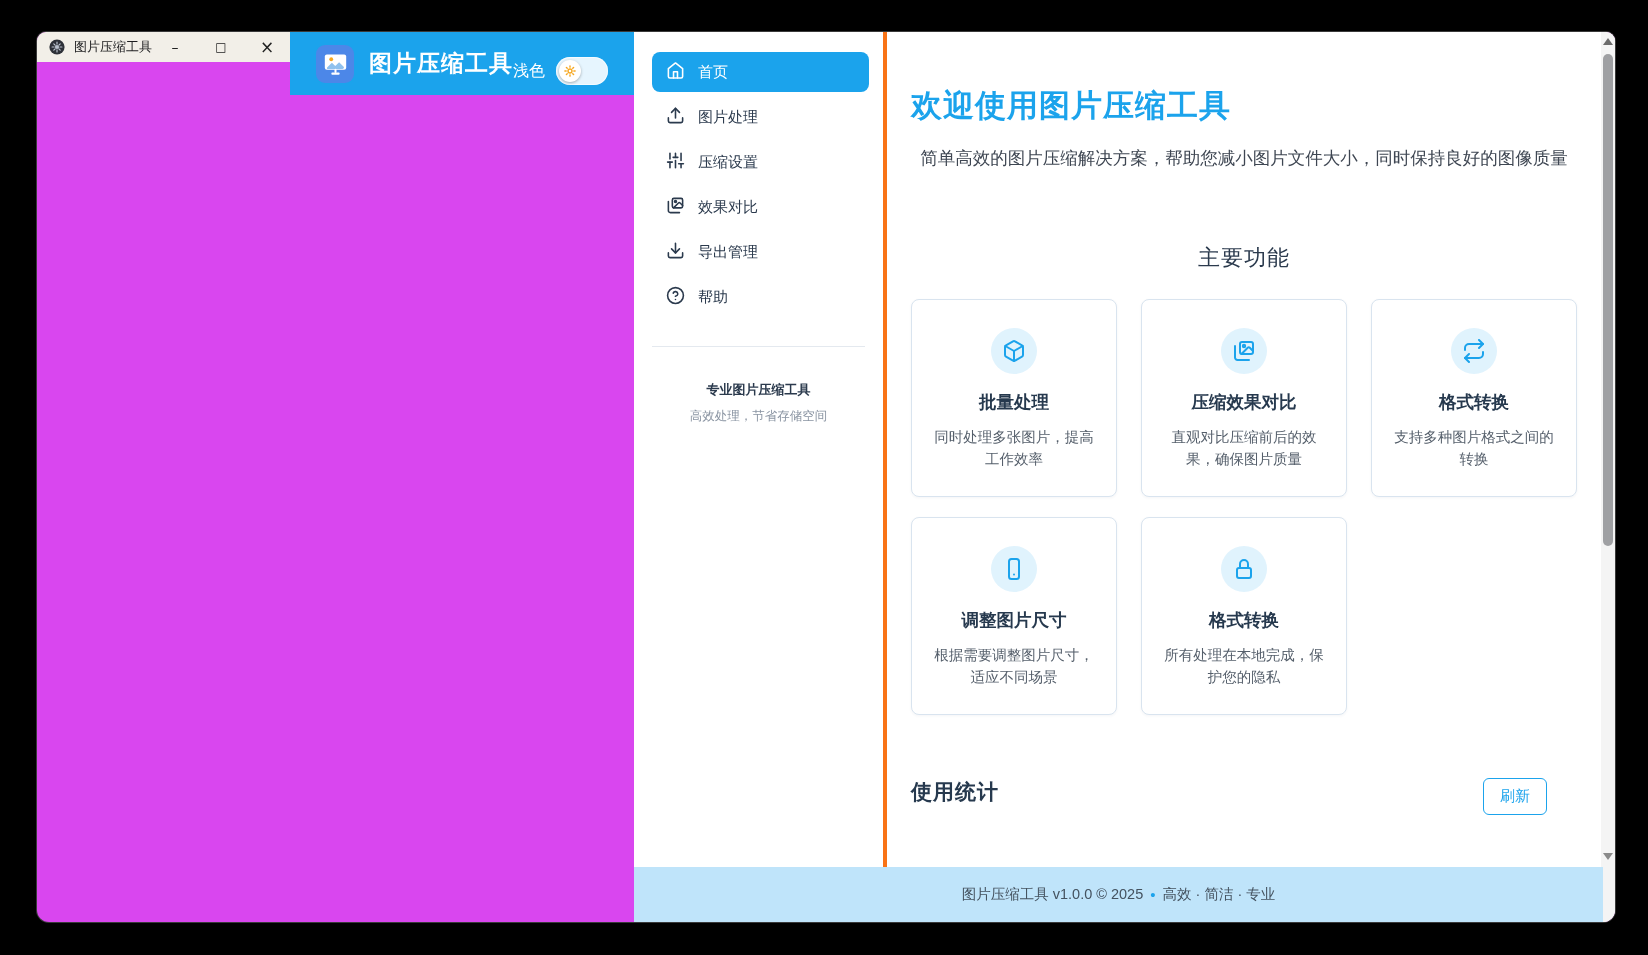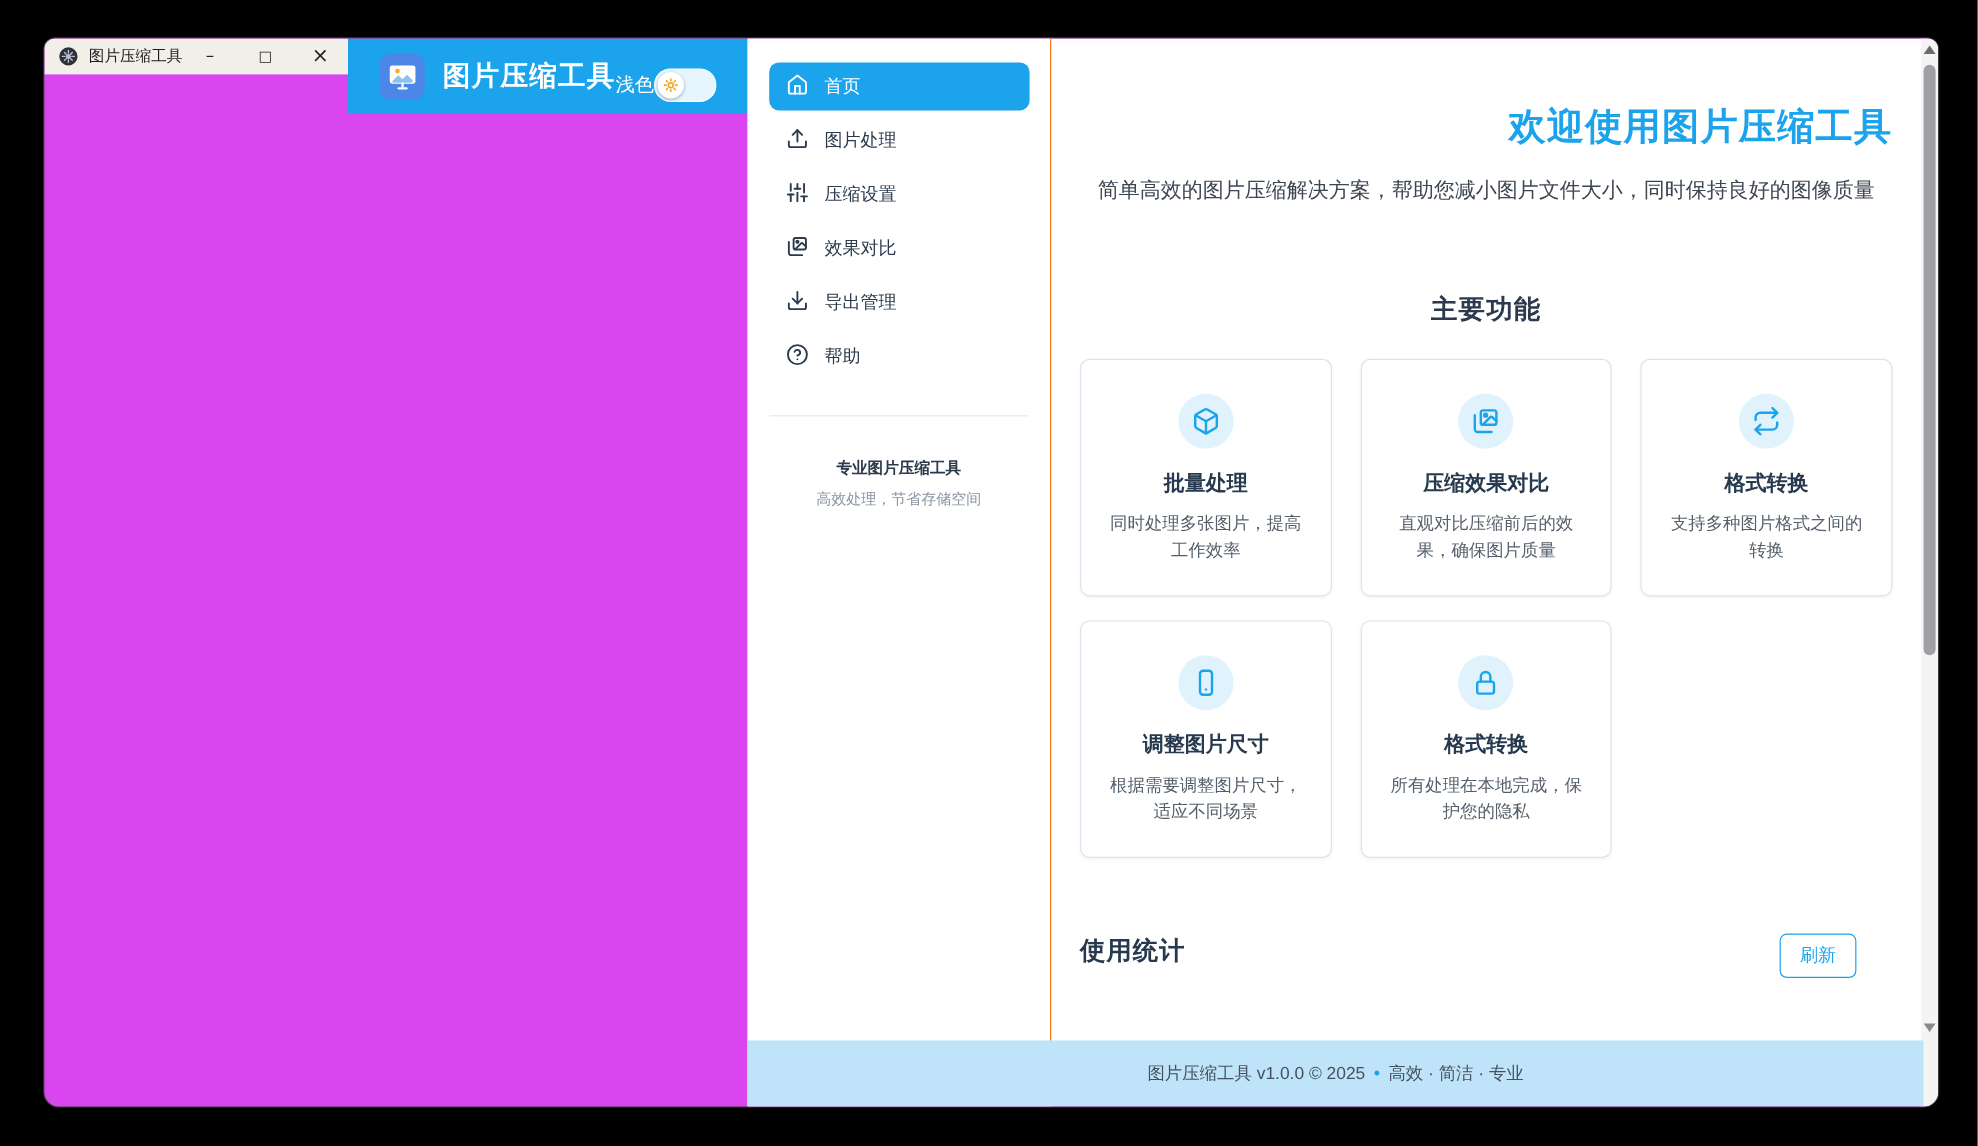--- a/index.html
+++ b/index.html
@@ -44,58 +44,58 @@
   .header{
     height:63px;background:var(--accent);
     display:flex;align-items:center;padding:0 26px 0 26px;flex:0 0 auto;
   }
   .logo{
     width:38px;height:38px;border-radius:9px;background:var(--logo-bg);
     display:flex;align-items:center;justify-content:center;
   }
   .logo svg{width:27px;height:27px;}
   .app-title{color:#fff;font-size:23px;font-weight:bold;margin-left:15px;letter-spacing:1px;}
-  .theme{margin-left:auto;display:flex;align-items:center;margin-top:15px;}
+  .theme{margin-left:auto;display:flex;align-items:center;gap:11px;margin-top:15px;}
   .theme-label{color:#fff;font-size:16px;}
   .toggle{
     width:52px;height:28px;border-radius:14px;background:#E6F5FE;
     position:relative;border:none;cursor:default;
     box-shadow:inset 0 0 0 1px rgba(255,255,255,.6);
   }
   .toggle-knob{
     position:absolute;left:3px;top:3px;width:22px;height:22px;border-radius:50%;
     background:#fff;display:flex;align-items:center;justify-content:center;
     box-shadow:0 1px 3px rgba(0,0,0,.3);
   }
   .toggle-knob svg{width:14px;height:14px;}
   
   .body{flex:1 1 auto;display:flex;min-height:0;position:relative;background:#fff;}
   
-  .sidebar{width:253px;flex:0 0 auto;border-right:1px solid #f97316;padding-top:20px;background:#fff;}
+  .sidebar{width:253px;flex:0 0 auto;border-right:4px solid #f97316;padding-top:20px;background:#fff;}
   .nav-item{
     height:40px;margin:0 18px 5px 18px;border-radius:8px;
     display:flex;align-items:center;gap:13px;padding:0 14px;
     color:var(--accent-dark);font-size:15px;cursor:default;background:transparent;border:none;width:217px;
   }
   .nav-item svg{width:19px;height:19px;flex:0 0 auto;}
   .nav-item.active{background:var(--accent);color:#fff;}
   .sidebar-divider{height:1px;background:#E4E9EF;margin:29px 18px 0 18px;}
   .sidebar-footer{margin-top:34px;text-align:center;padding:0 12px;}
   .sf-title{font-size:13px;font-weight:bold;color:var(--accent-dark);}
   .sf-sub{font-size:12.5px;color:#8A94A2;margin-top:9px;}
   
   .main{flex:1 1 auto;min-width:0;padding:0 24px;overflow:hidden;}
   .welcome-title{
-    margin-top:53px;text-align:right;color:var(--accent);
+    margin-top:53px;text-align:left;color:var(--accent);
     font-size:31px;font-weight:bold;letter-spacing:1px;
   }
   .welcome-sub{margin-top:19px;text-align:center;color:#3E4652;font-size:17.5px;}
   .features-heading{
     margin-top:73px;text-align:center;color:var(--accent-dark);
-    font-size:22px;font-weight:bold;letter-spacing:1px;
+    font-size:22px;font-weight:normal;letter-spacing:1px;
   }
   .cards{margin-top:26px;display:grid;grid-template-columns:repeat(3,1fr);gap:20px 24px;}
   .card{
     background:#fff;border:1px solid var(--card-border);border-radius:8px;
     text-align:center;padding:28px 22px 25px 22px;
     box-shadow:0 1px 3px rgba(30,60,90,.05);
   }
   .card-icon{
     width:46px;height:46px;border-radius:50%;background:var(--icon-circle-bg);
     margin:0 auto;display:flex;align-items:center;justify-content:center;color:var(--accent);

